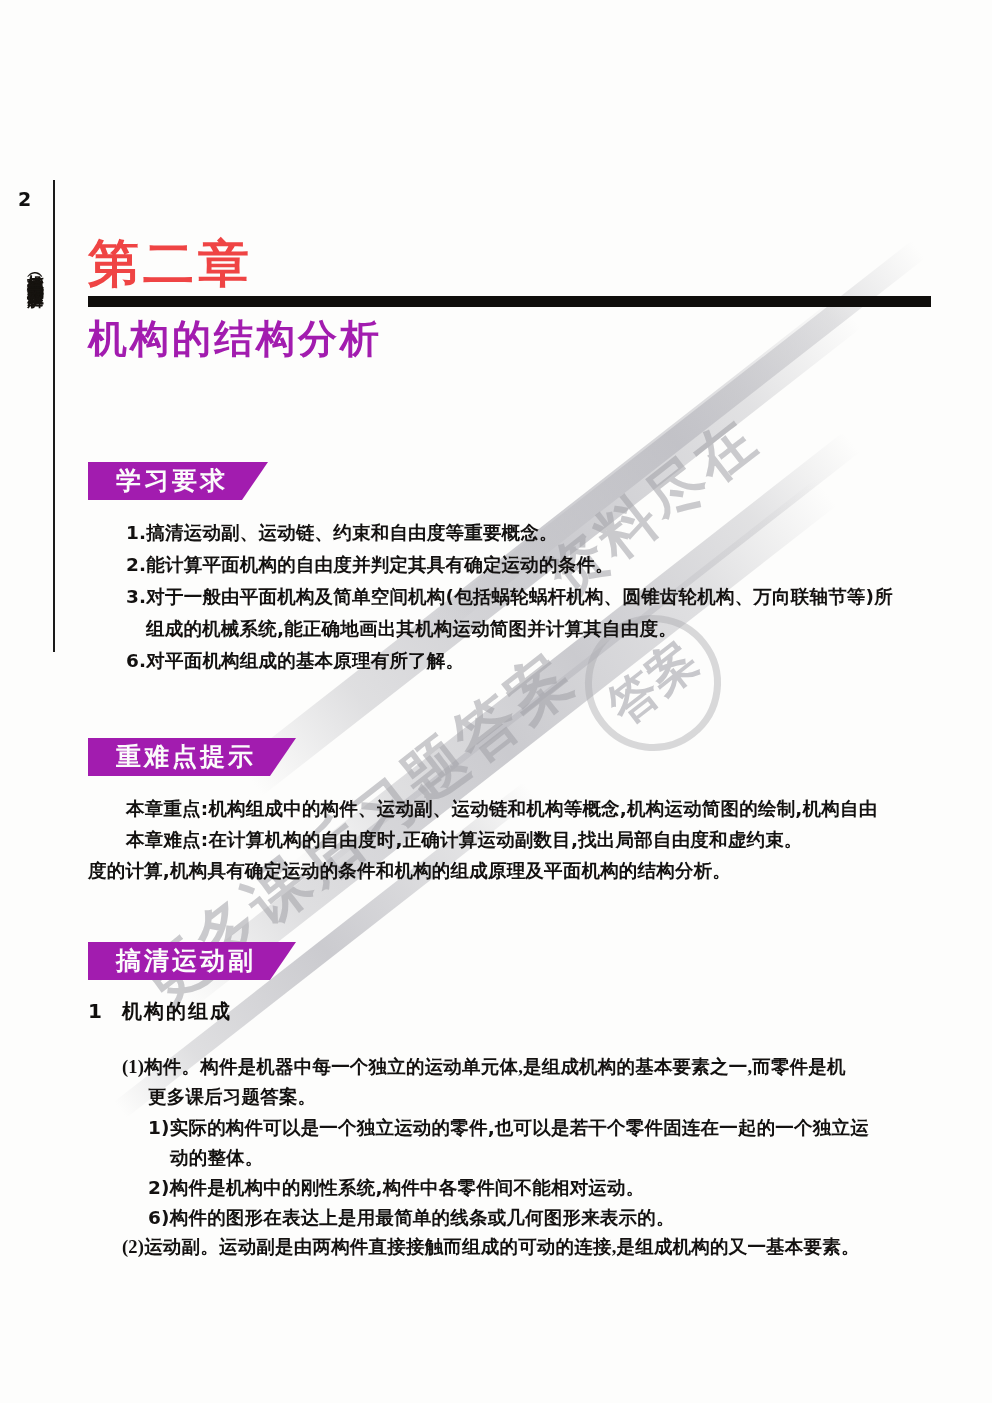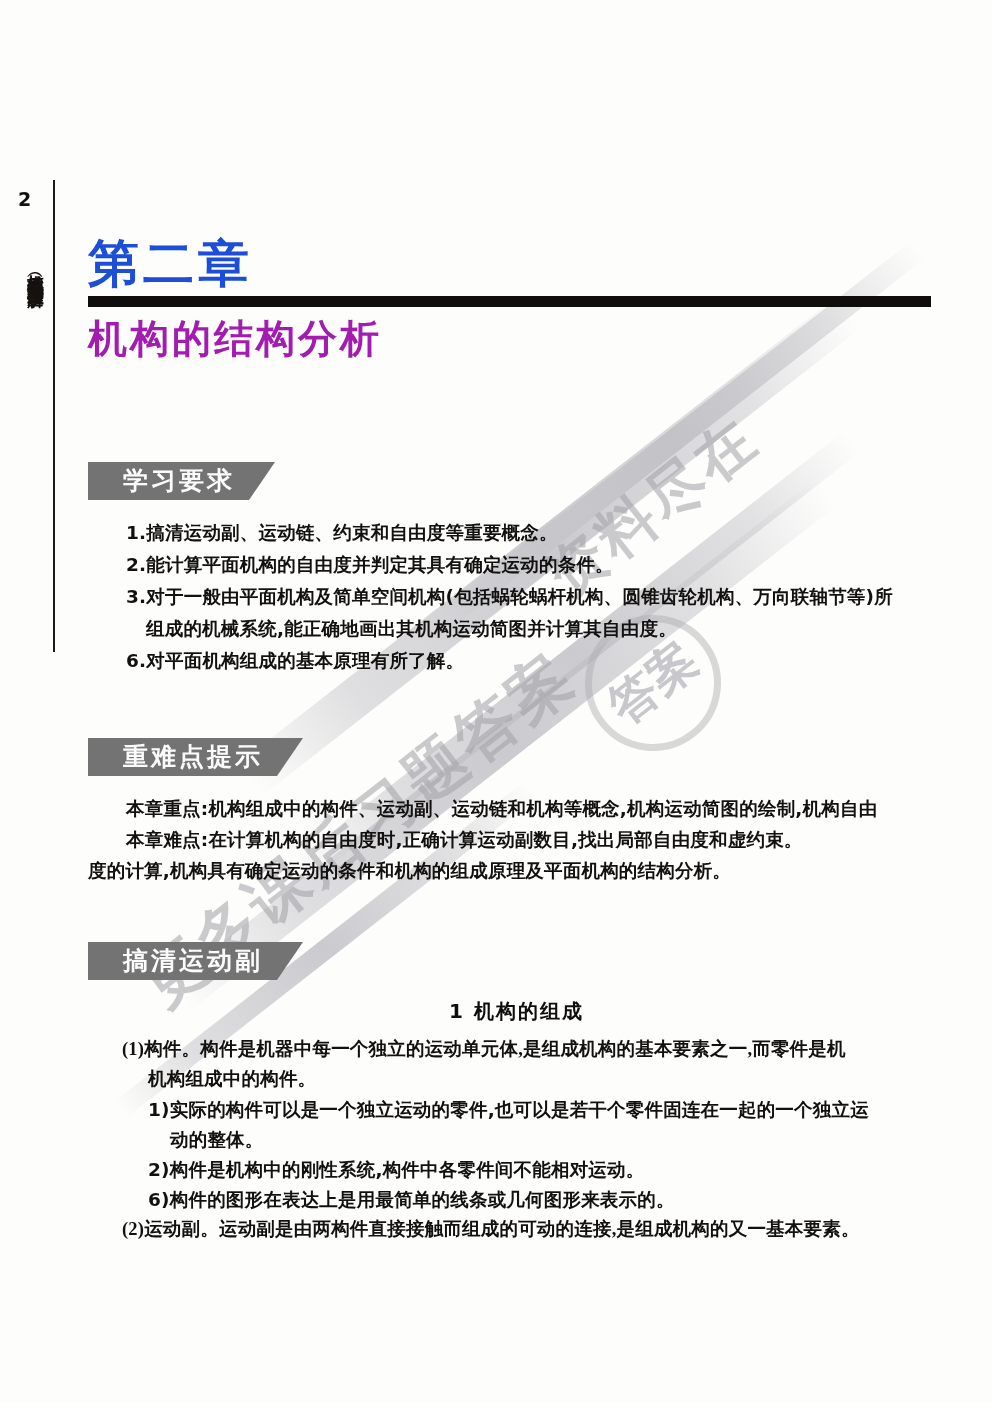--- a/index.html
+++ b/index.html
@@ -105,21 +105,21 @@
     z-index: 2;
   }
 
   
   .chapter-block { position: absolute; left: 0; top: 238px; width: 848px; }
   .chapter-num {
     font-size: 51px;
     font-weight: bold;
     letter-spacing: 4px;
     line-height: 1.0;
-    color: #1d4ed8;
+    color: #ef4444;
     font-family: "DejaVu Sans", "Liberation Sans", sans-serif;
   }
   .chapter-rule {
     margin-top: 7px;
     width: 843px;
     height: 11px;
     background: #100e0c;
   }
   .chapter-name {
     margin-top: 10px;
@@ -128,22 +128,22 @@
     letter-spacing: 3px;
     line-height: 1.12;
     color: #a21caf;
   }
 
   
   .banner {
     position: relative;
     display: inline-block;
     height: 38px;
-    padding: 0 40px 0 35px;
-    background: #737373;
+    padding: 0 40px 0 28px;
+    background: #a21caf;
     color: #fbfbfb;
     font-size: 25px;
     font-weight: bold;
     letter-spacing: 3px;
     line-height: 38px;
     clip-path: polygon(0 0, 100% 0, calc(100% - 26px) 100%, 0 100%);
     white-space: nowrap;
   }
 
   .sec { position: absolute; left: 0; width: 848px; }
@@ -224,25 +224,25 @@
       <div class="sec-body">
         <div class="ln para">本章重点:机构组成中的构件、运动副、运动链和机构等概念,机构运动简图的绘制,机构自由</div>
         <div class="ln para">本章难点:在计算机构的自由度时,正确计算运动副数目,找出局部自由度和虚约束。</div>
         <div class="ln para flush">度的计算,机构具有确定运动的条件和机构的组成原理及平面机构的结构分析。</div>
       </div>
     </div>
 
     <div class="sec" style="top:942px;">
       <div class="banner">搞清运动副</div>
       <div class="sec-body">
-        <div class="num-head" style="margin-bottom:10px;text-align:center;">
+        <div class="num-head" style="margin-bottom:28px;">
           <span class="n">1</span><span>机构的组成</span>
         </div>
         <div class="ln lvl1">(1)构件。构件是机器中每一个独立的运动单元体,是组成机构的基本要素之一,而零件是机</div>
-        <div class="ln lvl1 cont">机构组成中的构件。</div>
+        <div class="ln lvl1 cont">更多课后习题答案。</div>
         <div class="ln lvl2">1)实际的构件可以是一个独立运动的零件,也可以是若干个零件固连在一起的一个独立运</div>
         <div class="ln lvl2 cont">动的整体。</div>
         <div class="ln lvl2">2)构件是机构中的刚性系统,构件中各零件间不能相对运动。</div>
         <div class="ln lvl2">6)构件的图形在表达上是用最简单的线条或几何图形来表示的。</div>
         <div class="ln lvl1">(2)运动副。运动副是由两构件直接接触而组成的可动的连接,是组成机构的又一基本要素。</div>
       </div>
     </div>
 
   </div>
 </div>

